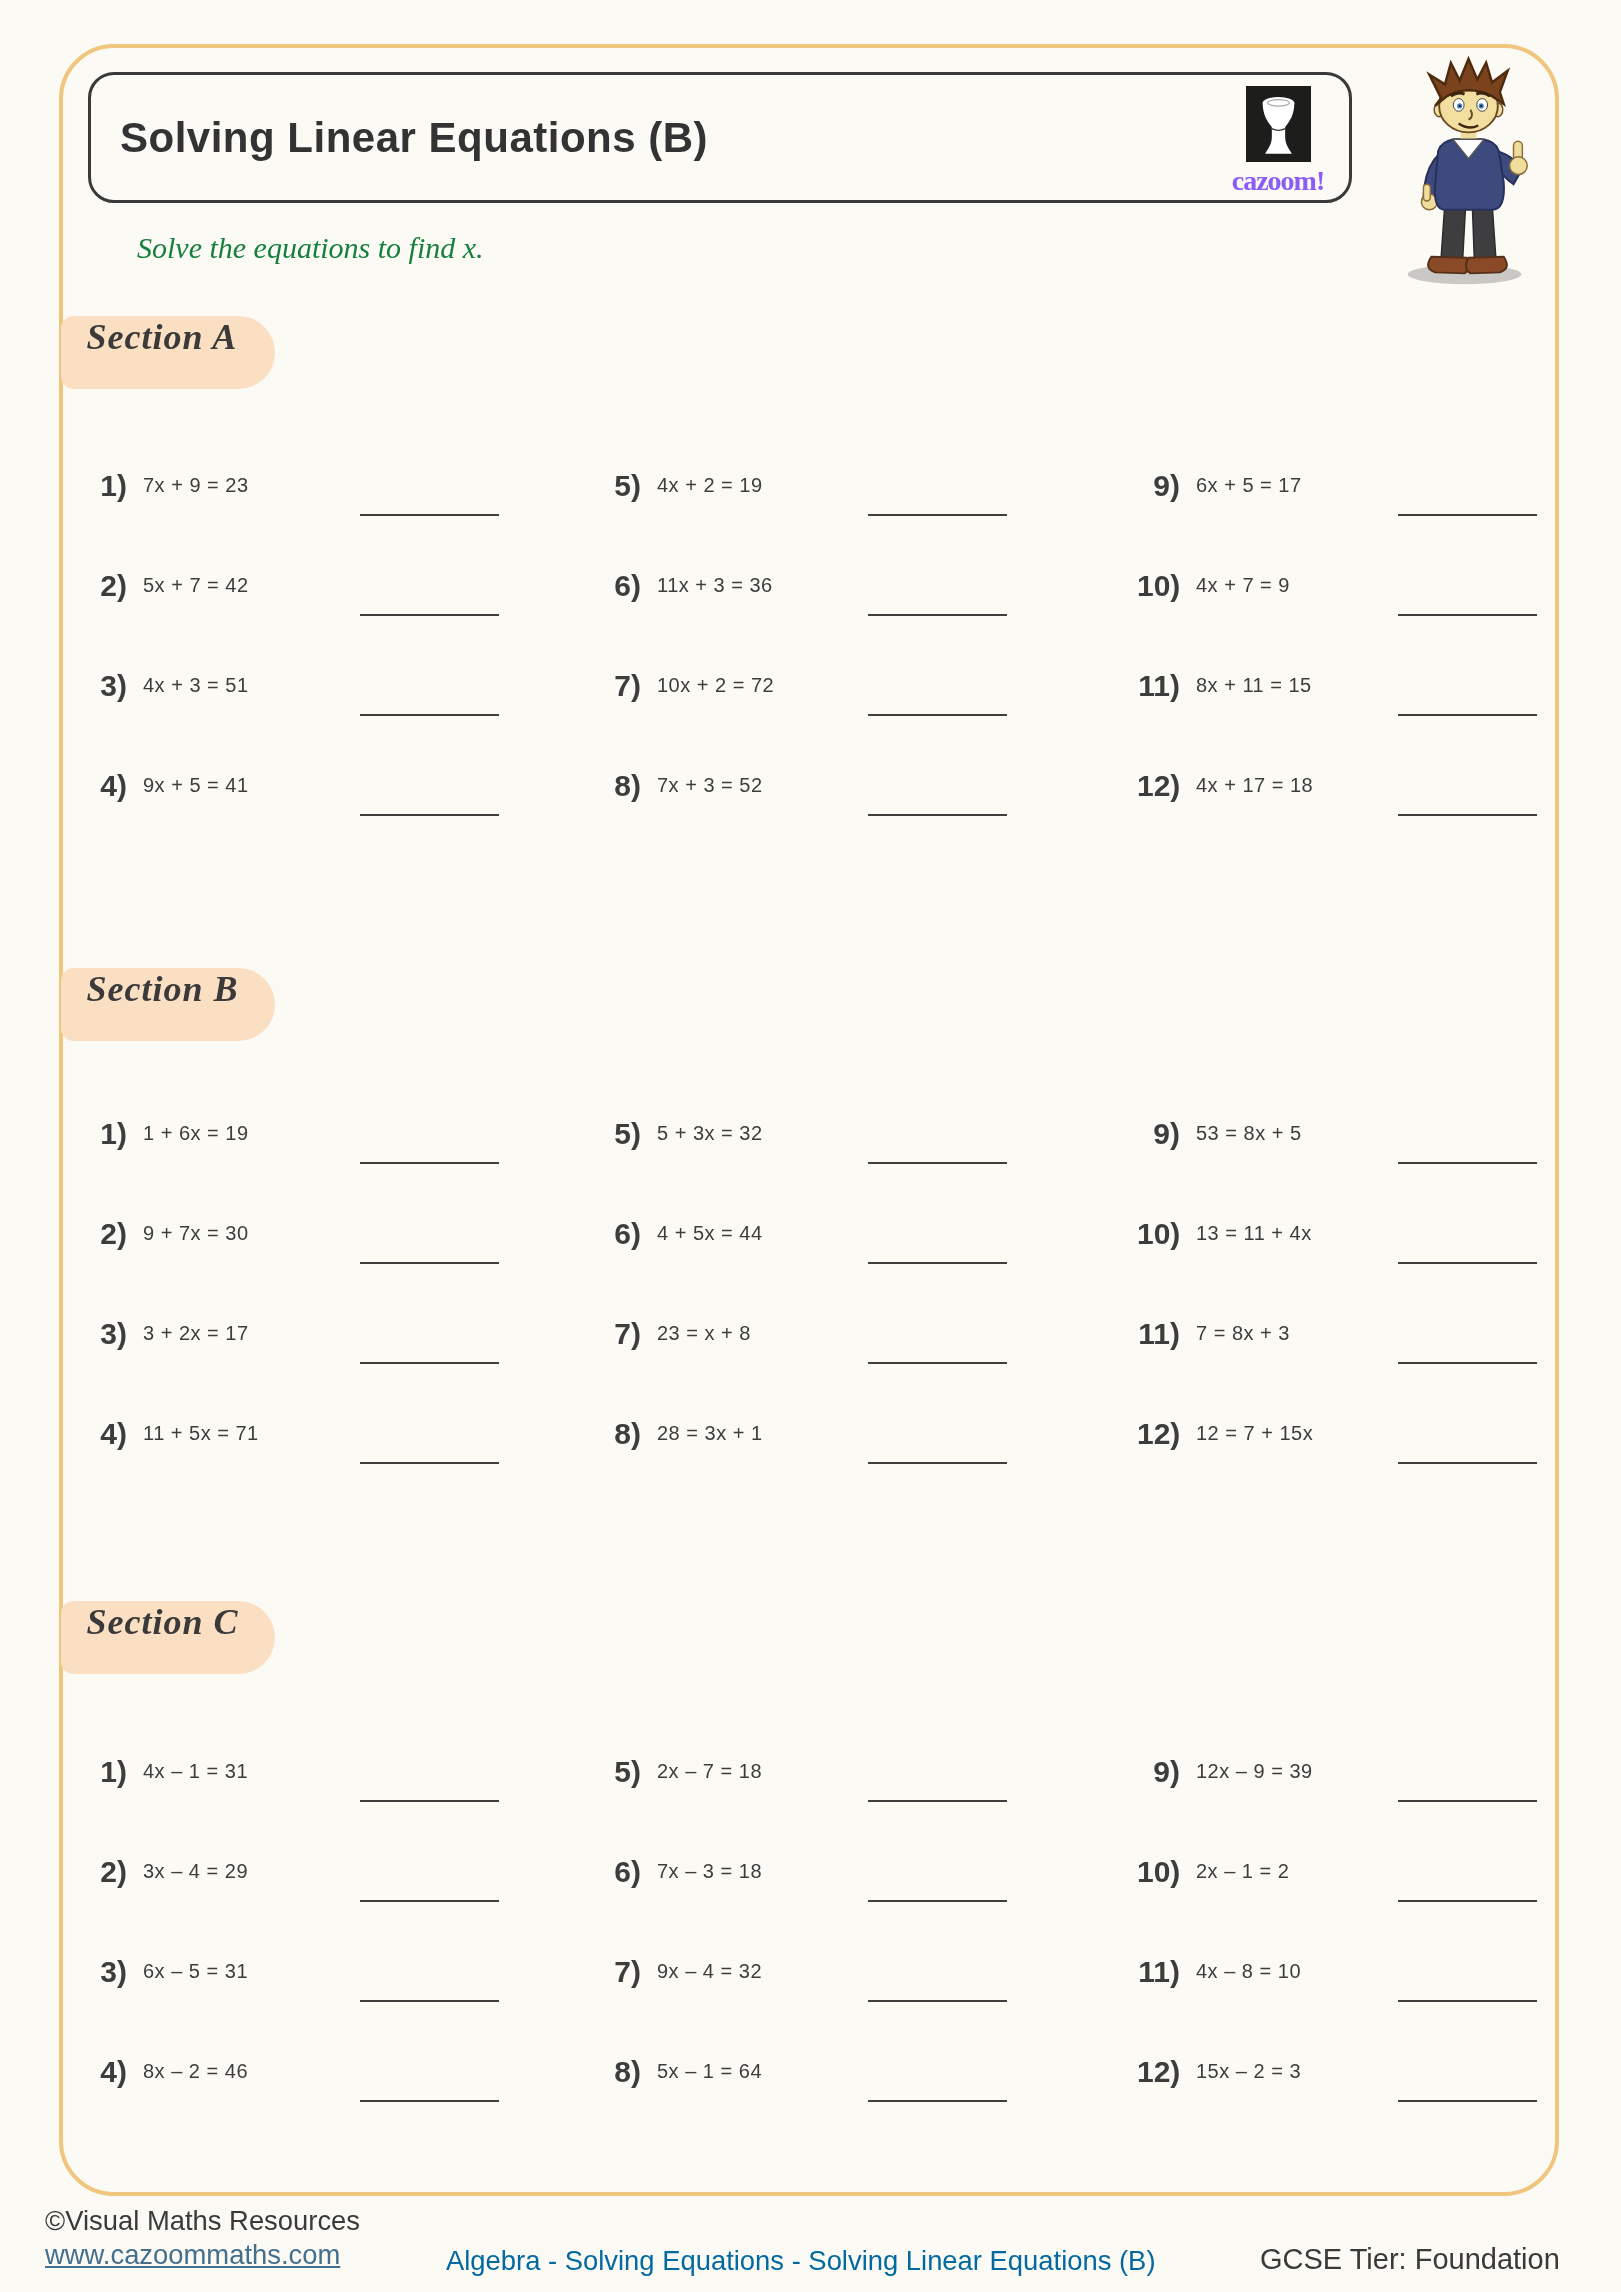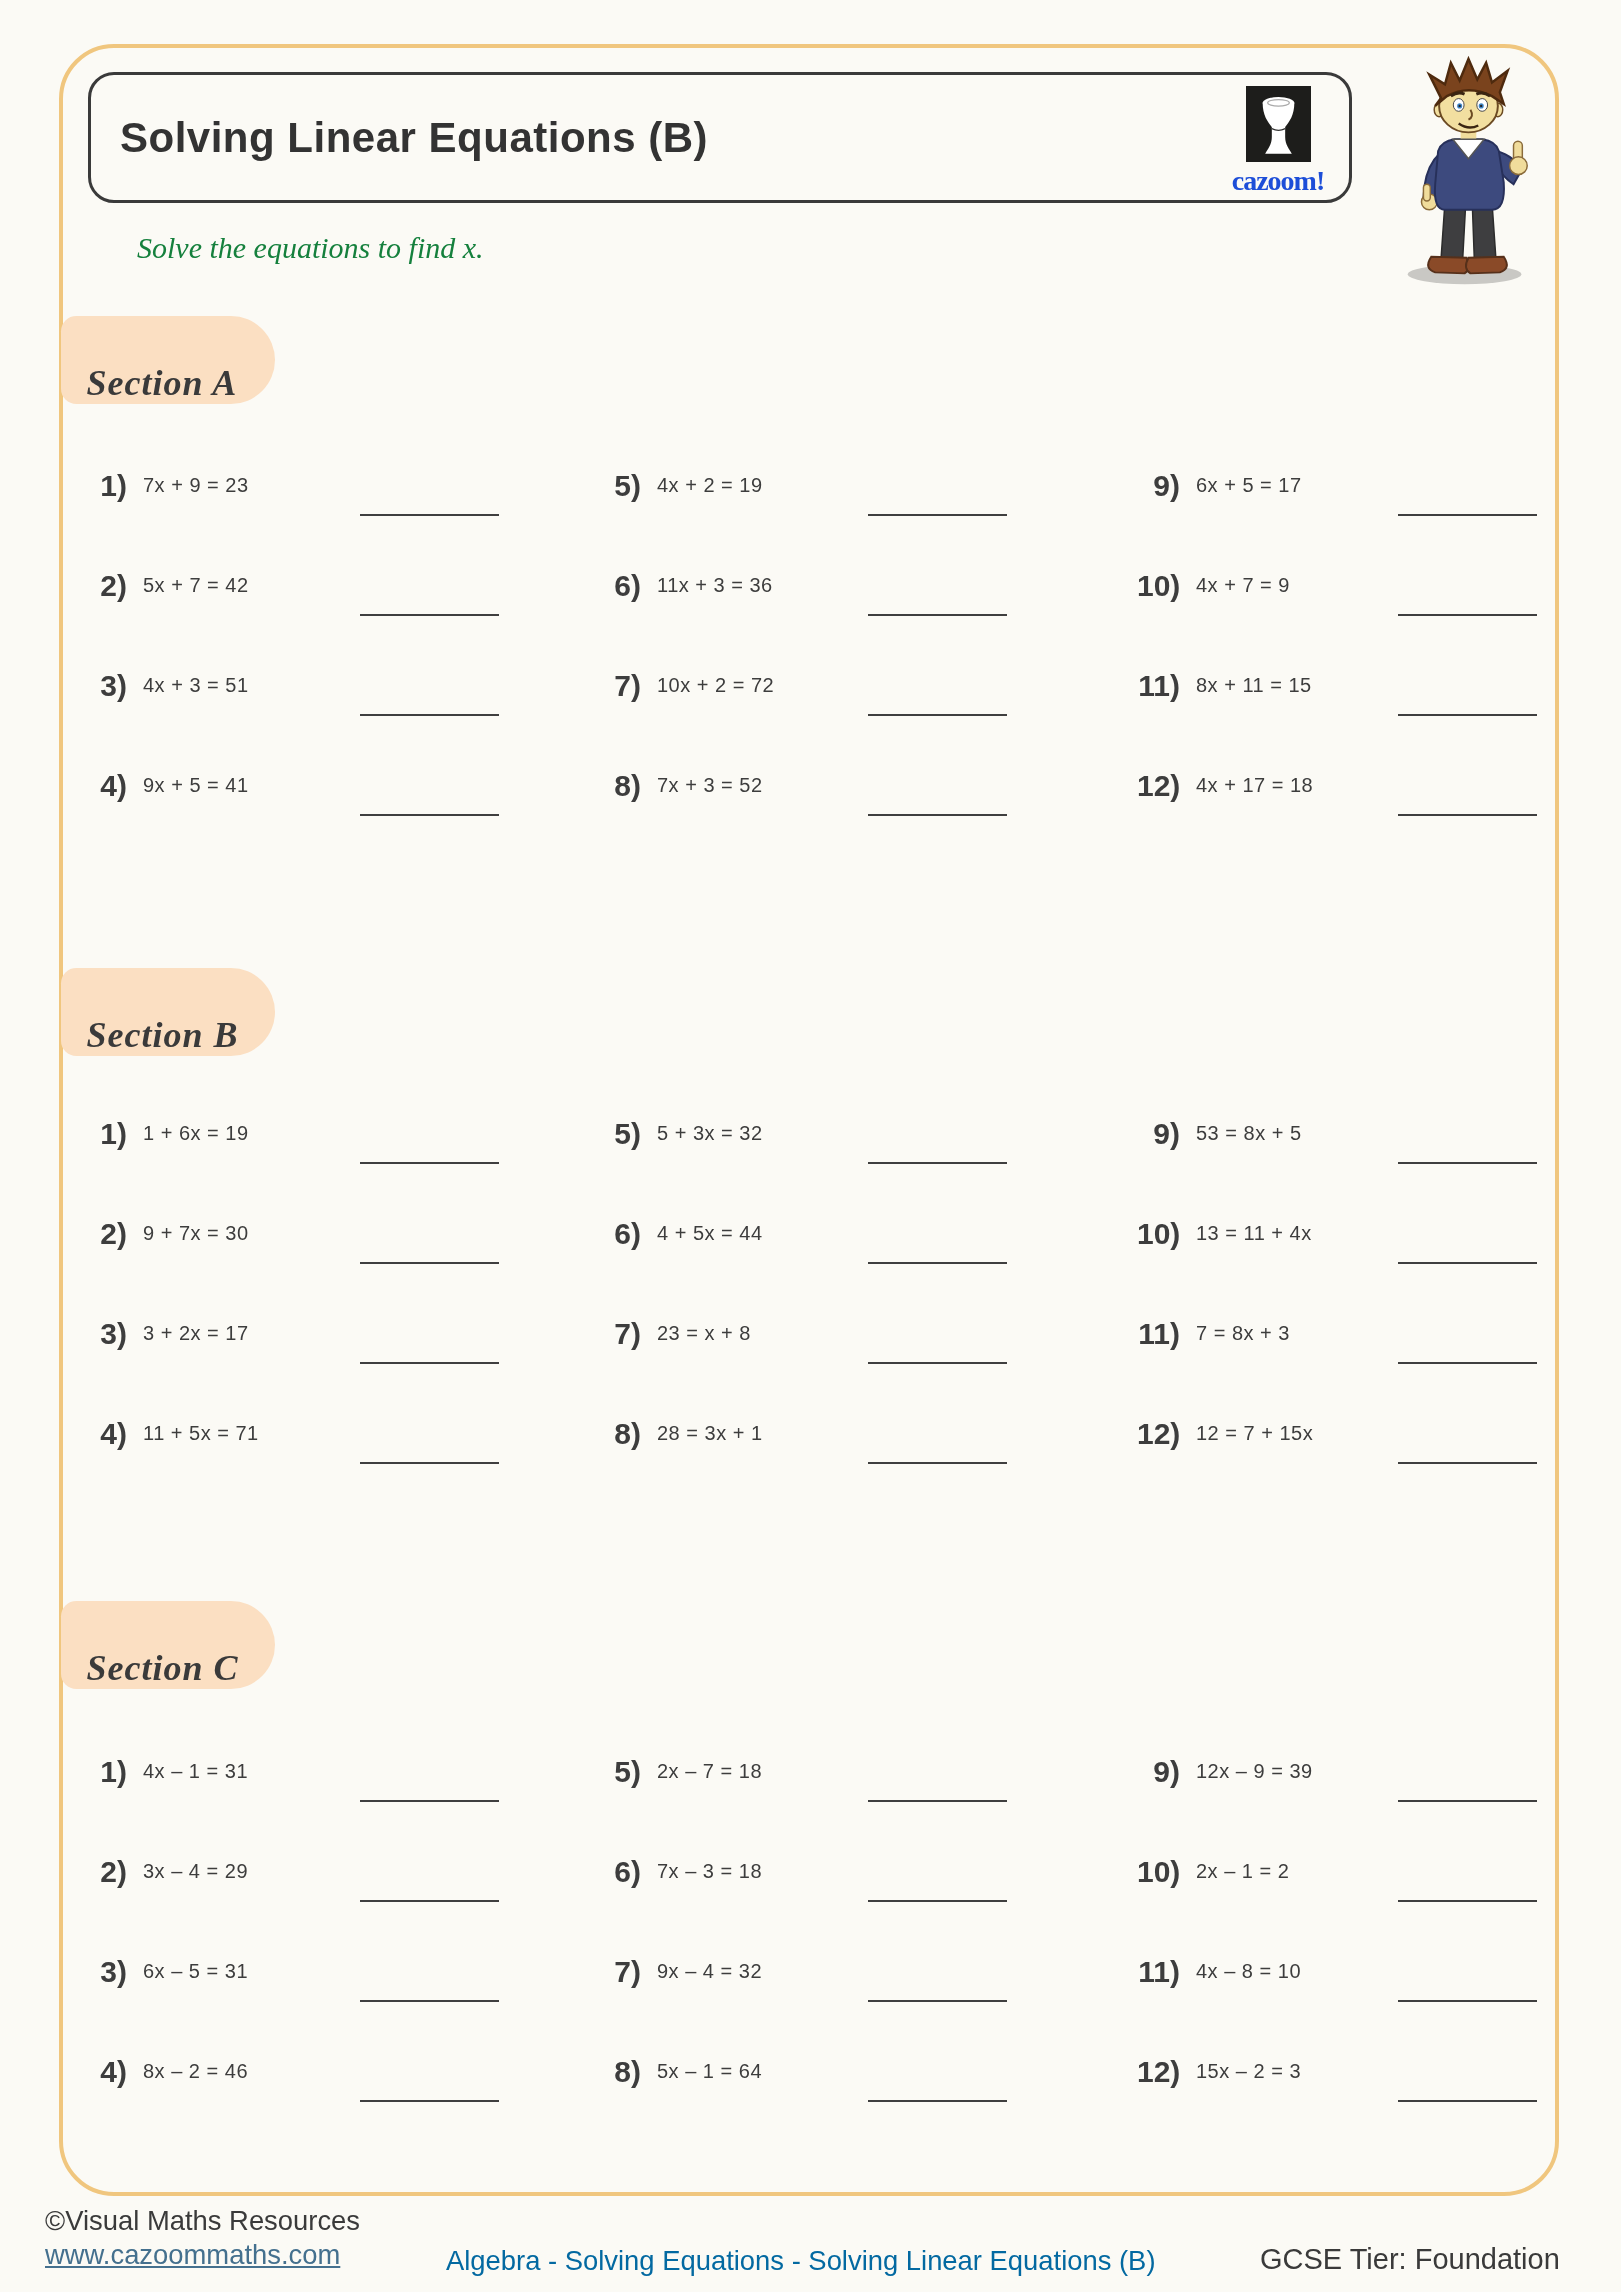--- a/index.html
+++ b/index.html
@@ -13,30 +13,30 @@
     border:4.9px solid var(--gold,#f0c67e);border-radius:55px;
   }
   .title-box{
     position:absolute;left:88px;top:72px;width:1258px;height:125px;
     border:3.9px solid #3a3a3a;border-radius:26px;background:#fbfaf5;
     display:flex;align-items:center;
   }
   .page-title{margin-left:29px;font-size:42px;font-weight:bold;letter-spacing:0.5px;color:#333}
   .logo{position:absolute;left:1218px;top:86px;width:120px;text-align:center}
   .logo-square{width:65px;height:76px;background:#1d1d1b;margin:0 auto;display:flex;align-items:center;justify-content:center}
-  .logo-text{font-family:"Liberation Serif",serif;font-weight:bold;font-size:28px;color:#1d4ed8;margin-top:2.9px;letter-spacing:-1px}
+  .logo-text{font-family:"Liberation Serif",serif;font-weight:bold;font-size:28px;color:#8b5cf6;margin-top:2.9px;letter-spacing:-1px}
   .mascot{position:absolute;left:1394px;top:55px;width:147px;height:235px}
   .instruction{
     position:absolute;left:137px;top:231px;
     font-family:"Liberation Serif",serif;font-style:italic;font-size:30px;color:#15803d;
   }
   .sec-header{
-    position:absolute;left:61px;width:214px;height:88px;
+    position:absolute;left:61px;width:214px;height:73px;
     background:var(--peach,#fbdfc2);border-radius:15.7px 45px 45px 15.7px;
-    display:flex;align-items:flex-end;padding-left:25.5px;box-sizing:border-box;
+    display:flex;align-items:flex-start;padding-left:25.5px;box-sizing:border-box;
   }
   .sec-label{
     font-family:"Liberation Serif",serif;font-weight:bold;font-style:italic;
     font-size:36px;color:#3a3a3a;letter-spacing:1px;
   }
   #secA-h{top:316px}#secB-h{top:968px}#secC-h{top:1601px}
   .sec-body{position:absolute;left:0;width:1621px;height:372px}
   #secA-b{top:464px}#secB-b{top:1112px}#secC-b{top:1750px}
   .prob{position:absolute;height:43px;display:flex;align-items:center}
   .c1{left:84px}.c2{left:598px}.c3{left:1137px}

